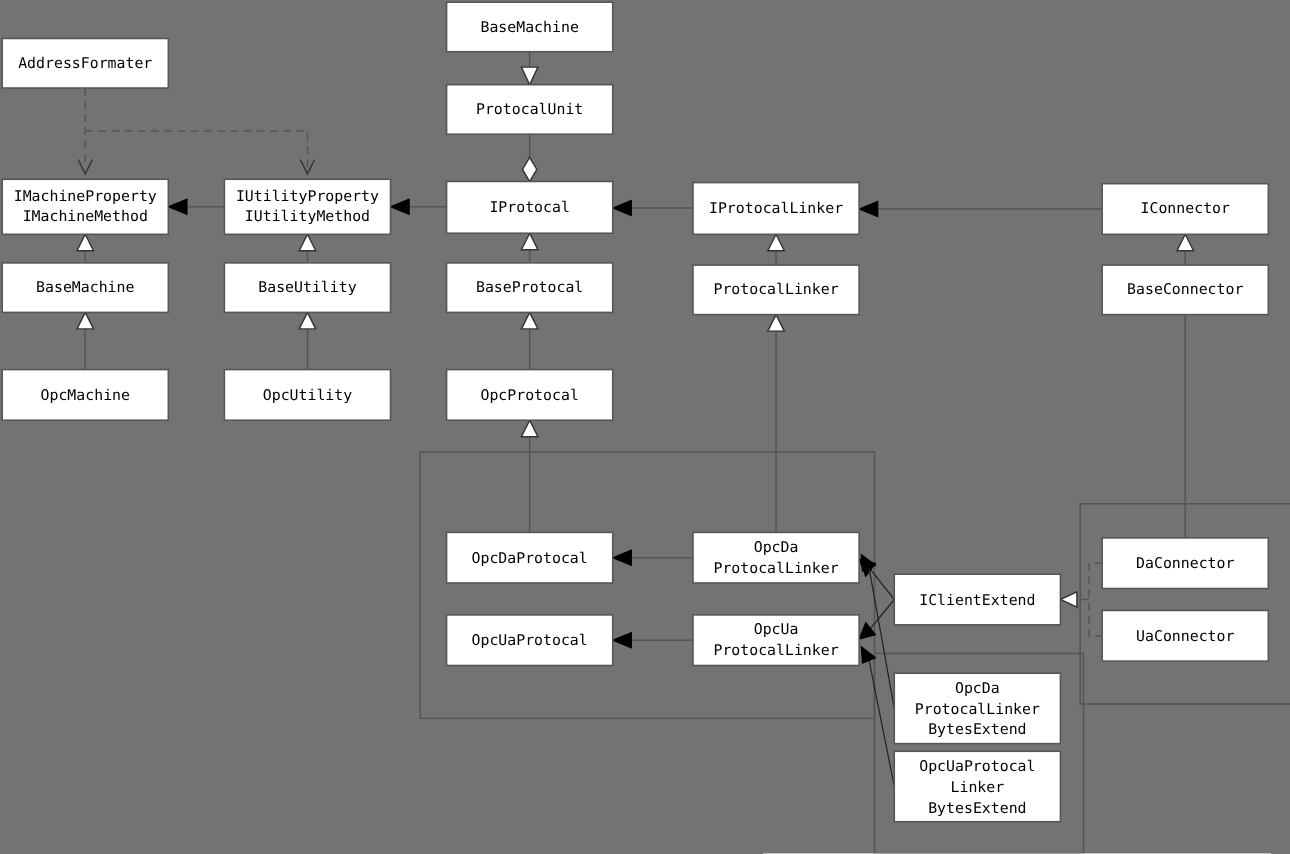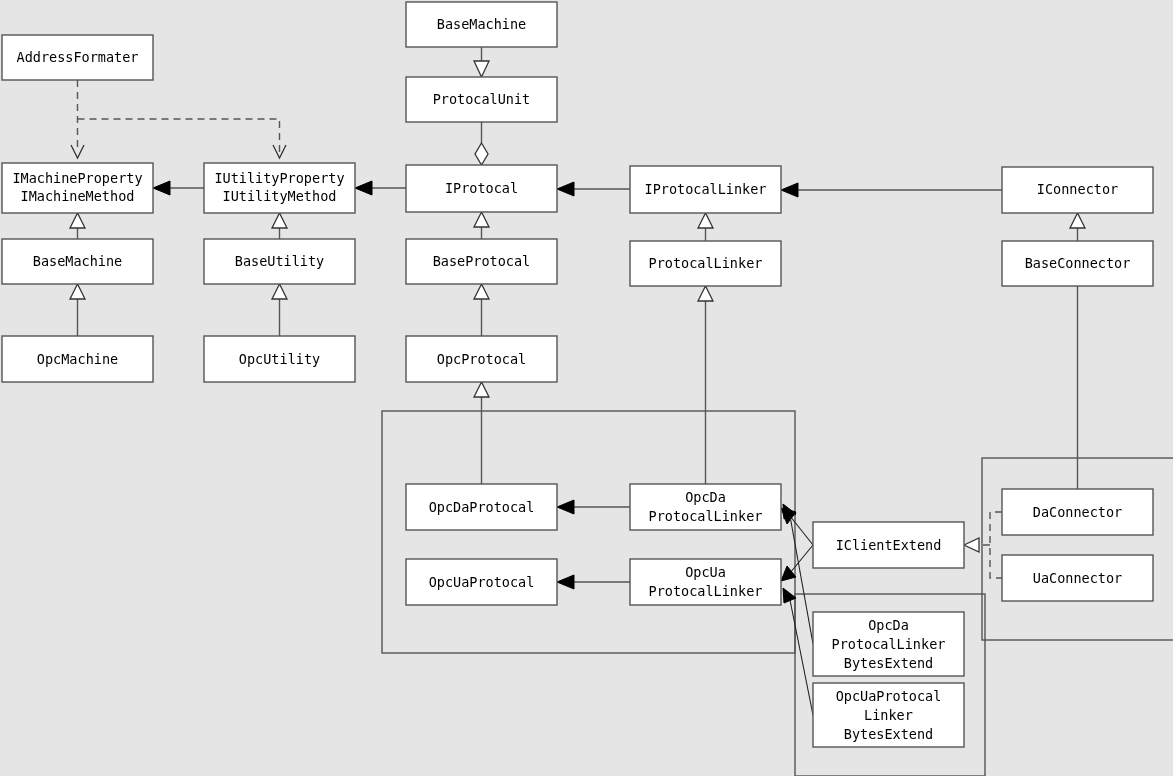--- a/index.html
+++ b/index.html
@@ -4,21 +4,21 @@
 <style>
   html, body {
     margin: 0;
     padding: 0;
     background: #ffffff;
   }
   #diagram-root {
     position: relative;
     width: 1173px;
     height: 776px;
-    background: #e5e5e5;
+    background: #737373;
     font-family: "DejaVu Sans Mono", "Liberation Mono", monospace;
     overflow: hidden;
   }
   svg.diagram-canvas {
     position: absolute;
     left: 0;
     top: 0;
     width: 1173px;
     height: 776px;
   }

